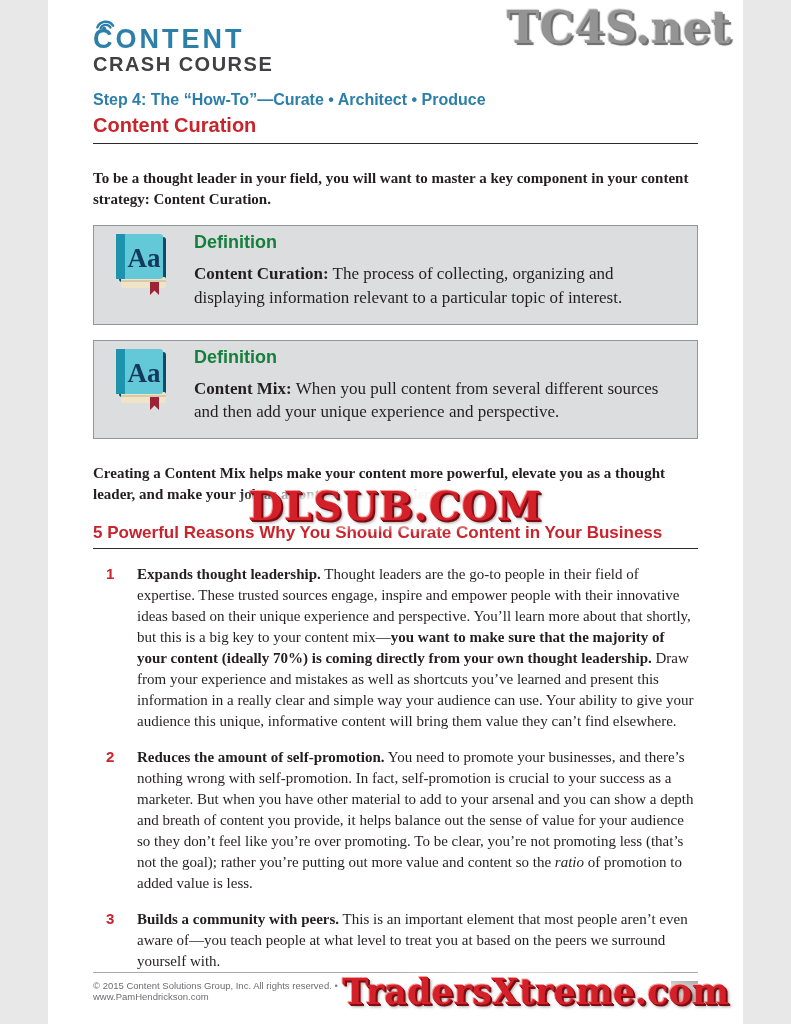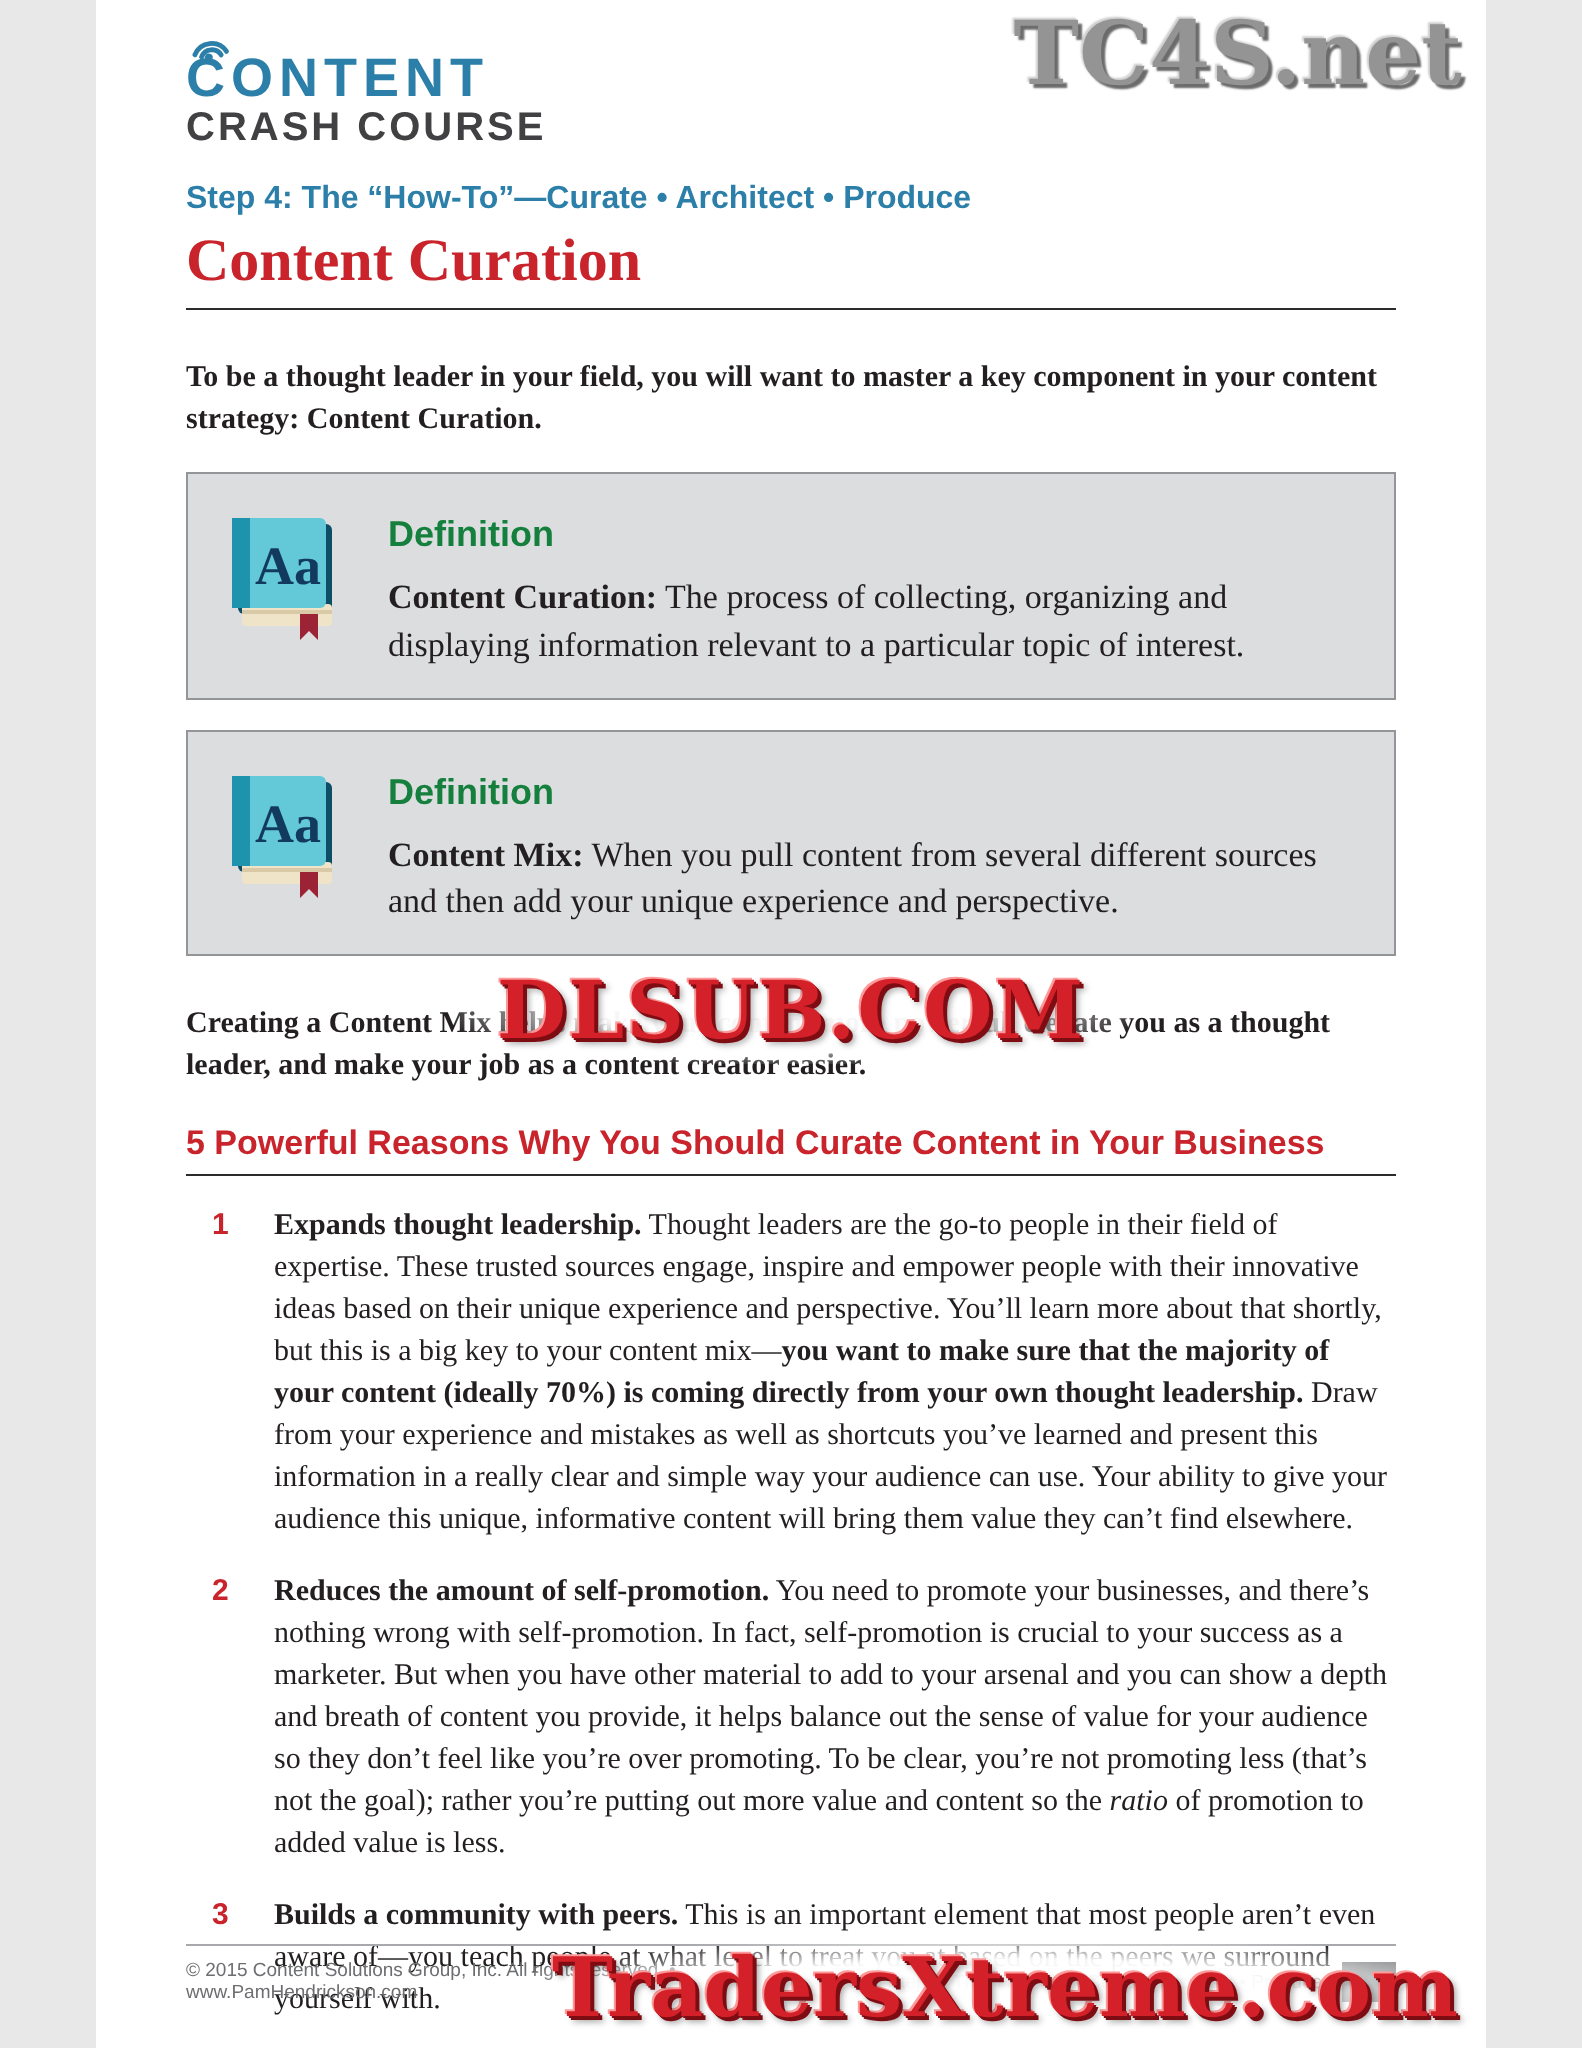--- a/index.html
+++ b/index.html
@@ -9,27 +9,27 @@
   .content { padding:14px 45px 0 45px; }
 
   
   .header-row { display:flex; justify-content:space-between; align-items:flex-start; }
   .logo { position:relative; padding-top:12px; }
   .signal-icon { position:absolute; top:2px; left:1px; transform:rotate(18deg); }
   .logo-line1 { font-family:"Liberation Sans", sans-serif; font-weight:bold; font-size:27px; letter-spacing:3px; color:#2c7fa8; line-height:1; }
   .logo-line2 { font-family:"Liberation Sans", sans-serif; font-weight:bold; font-size:20px; letter-spacing:1.5px; color:#414042; line-height:1.1; }
 
   .step-line { margin-top:16px; font-family:"Liberation Sans", sans-serif; font-weight:bold; font-size:16px; color:#2c7fa8; }
-  .page-title { margin-top:5px; font-family:Liberation Serif, serif; font-weight:bold; font-size:30px; color:#c9242c; }
+  .page-title { margin-top:5px; font-family:Liberation Sans, sans-serif; font-weight:bold; font-size:20px; color:#c9242c; }
   hr.rule { border:0; border-top:1.4px solid #2b2b2b; margin-top:6px; }
 
   p.body { font-size:15px; line-height:1.4; margin-top:24px;font-weight:bold; }
 
   
-  .def-box { margin-top:15px; border:1.5px solid #939598; background:#dcddde; padding:18px 22px 14px 14px; display:flex; gap:20px; align-items:flex-start; }
+  .def-box { margin-top:15px; border:1.5px solid #939598; background:#dcddde; padding:4px 22px 14px 14px; display:flex; gap:20px; align-items:flex-start; }
   .def-icon { flex:none; }
   .def-heading { font-family:"Liberation Sans", sans-serif; font-weight:bold; font-size:18px; color:#15803d; margin-top:2px; }
   .def-text { font-size:17px; line-height:1.4; margin-top:9px; }
 
   .section-heading { margin-top:18px; font-family:"Liberation Sans", sans-serif; font-weight:bold; font-size:17px; color:#c9242c; }
   hr.rule2 { border:0; border-top:1.4px solid #2b2b2b; margin-top:5px; }
 
   .list-item { display:flex; margin-top:15px; }
   .num { flex:none; width:22px; margin-left:13px; margin-right:9px; font-family:"Liberation Sans", sans-serif; font-weight:bold; font-size:15px; color:#c9242c; padding-top:1px; }
   .item-text { flex:1; font-size:15px; line-height:1.4; }
@@ -53,21 +53,21 @@
   .wm-dlsub {
     top:480px; left:50%; transform:translateX(-50%);
     font-family:"DejaVu Serif", serif; font-weight:bold; font-size:40px; letter-spacing:1px; line-height:1;
     color:#d42028;
     text-shadow:1px 1px 0 #7e0d13, 2px 2px 0 #7e0d13, 3px 3px 3px rgba(0,0,0,.35), -1px -1px 0 #ff9a9a;
     padding:6px 22px;
     background:radial-gradient(ellipse at center, rgba(255,255,255,.96) 40%, rgba(255,255,255,0) 75%);
   }
   .wm-traders {
     top:968px; right:0px;
-    font-family:"DejaVu Serif", serif; font-weight:bold; font-size:41px; line-height:1;
+    font-family:"DejaVu Serif", serif; font-weight:bold; font-size:35px; line-height:1;
     color:#d42028;
     text-shadow:1px 1px 0 #7e0d13, 2px 2px 0 #7e0d13, 3px 3px 3px rgba(0,0,0,.35), -1px -1px 0 #ff9a9a;
     padding:6px 14px;
     background:radial-gradient(ellipse at center, rgba(255,255,255,.96) 40%, rgba(255,255,255,0) 75%);
   }
 </style>
 </head>
 <body>
 
 <div class="page">

